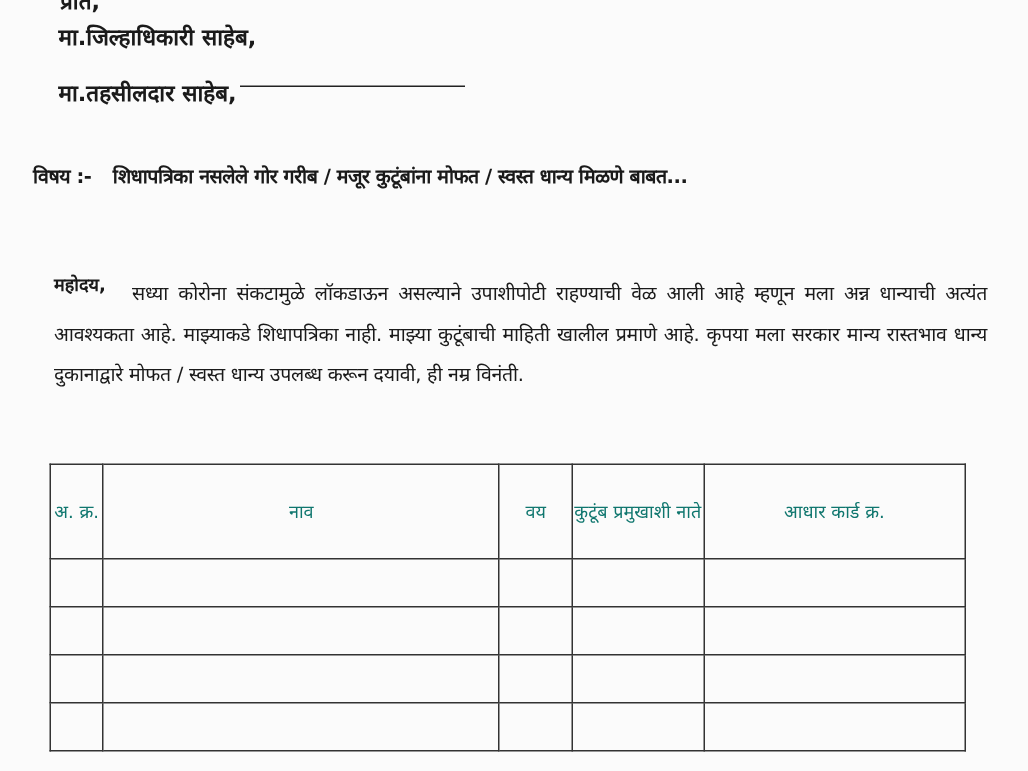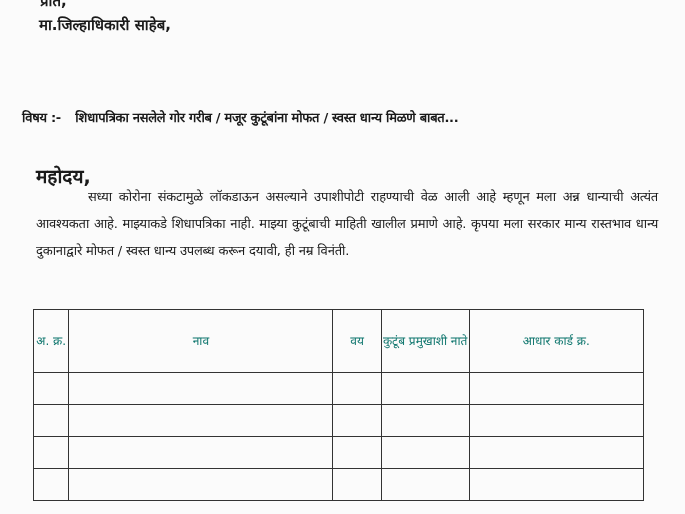--- a/index.html
+++ b/index.html
@@ -14,21 +14,21 @@
   .line { position: absolute; white-space: nowrap; }
   .to-cut { left: 40px; top: -10px; font-size: 15px; font-weight: bold; }
   .addr1 { left: 39px; top: 14px; font-size: 15px; font-weight: bold; text-align: right; }
   .addr2 { left: 39px; top: 51px; font-size: 15px; font-weight: bold; }
   .addr2 .blank {
     display: inline-block; width: 150px; border-bottom: 1.5px solid #222;
     vertical-align: top; height: 6px; margin-left: 2px;
   }
   .subject { left: 22px; top: 108px; font-size: 13px; font-weight: bold; letter-spacing: -0.3px; }
   .subject .label { margin-right: 10px; }
-  .salutation { left: 36px; top: 163px; font-size: 19px; font-weight: bold; }
+  .salutation { left: 36px; top: 181px; font-size: 12px; font-weight: bold; }
   .para {
     position: absolute; left: 36px; top: 183px; width: 622px;
     font-size: 13px; line-height: 27px; text-align: justify;
     letter-spacing: -0.2px;
   }
   .para .indent { display: inline-block; width: 52px; }
   table.family {
     position: absolute; left: 33px; top: 309px;
     border-collapse: collapse; table-layout: fixed;
     width: 611px;
@@ -45,20 +45,23 @@
   .c-age { width: 48px; }
   .c-rel { width: 87px; }
   .c-aadhar { width: 173px; }
 </style>
 </head>
 <body>
 
 <div class="page">
   <div class="line to-cut">प्रति,</div>
   <div class="line addr1">मा.जिल्हाधिकारी साहेब,</div>
+  <div class="line addr2">
+    <span>मा.तहसीलदार साहेब,</span><span class="blank"></span>
+  </div>
 
   <div class="line subject">
     <span class="label">विषय :-</span>
     <span>शिधापत्रिका नसलेले गोर गरीब / मजूर कुटूंबांना मोफत / स्वस्त धान्य मिळणे बाबत...</span>
   </div>
 
   <div class="line salutation">महोदय,</div>
 
   <div class="para"><span class="indent"></span><span>सध्या कोरोना संकटामुळे लॉकडाऊन असल्याने उपाशीपोटी राहण्याची वेळ आली आहे म्हणून मला अन्न धान्याची अत्यंत आवश्यकता आहे. माझ्याकडे शिधापत्रिका नाही. माझ्या कुटूंबाची माहिती खालील प्रमाणे आहे. कृपया मला सरकार मान्य रास्तभाव धान्य दुकानाद्वारे मोफत / स्वस्त धान्य उपलब्ध करून दयावी, ही नम्र विनंती.</span></div>
 

